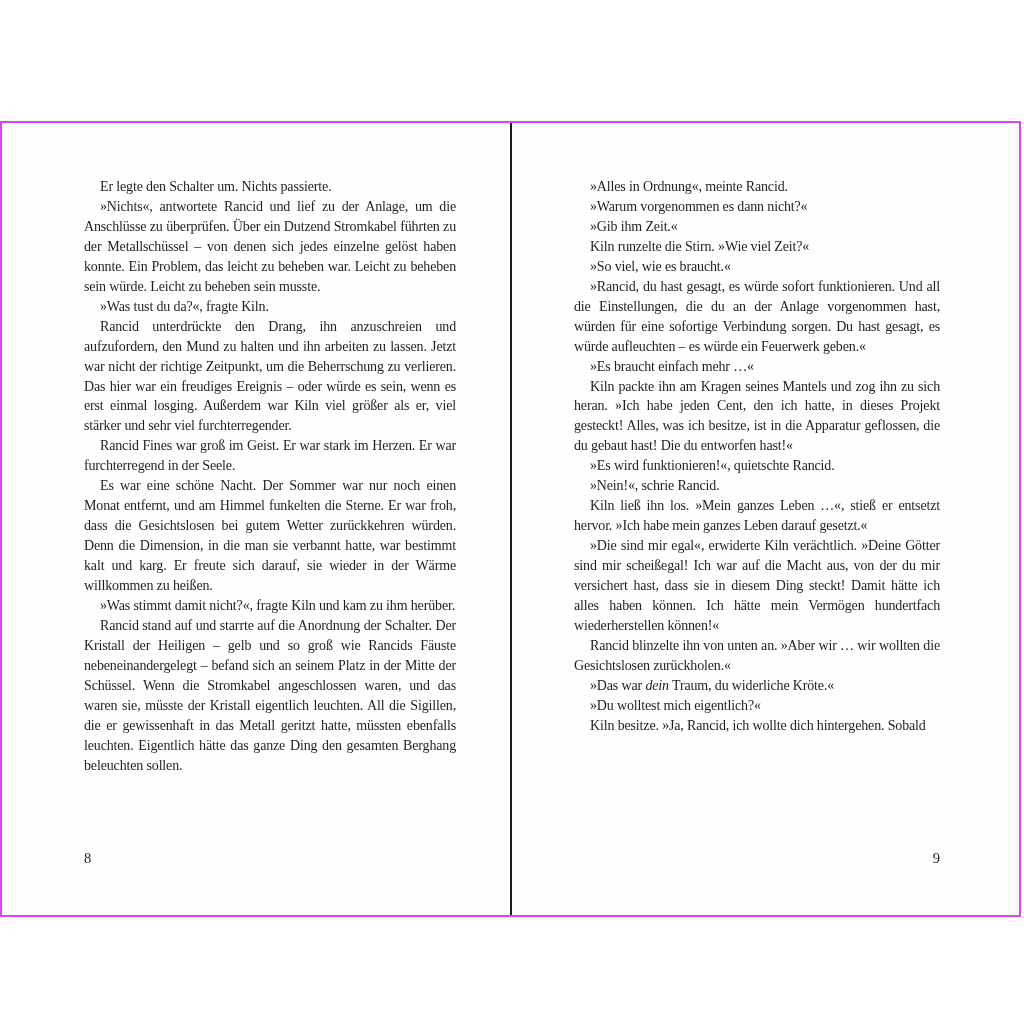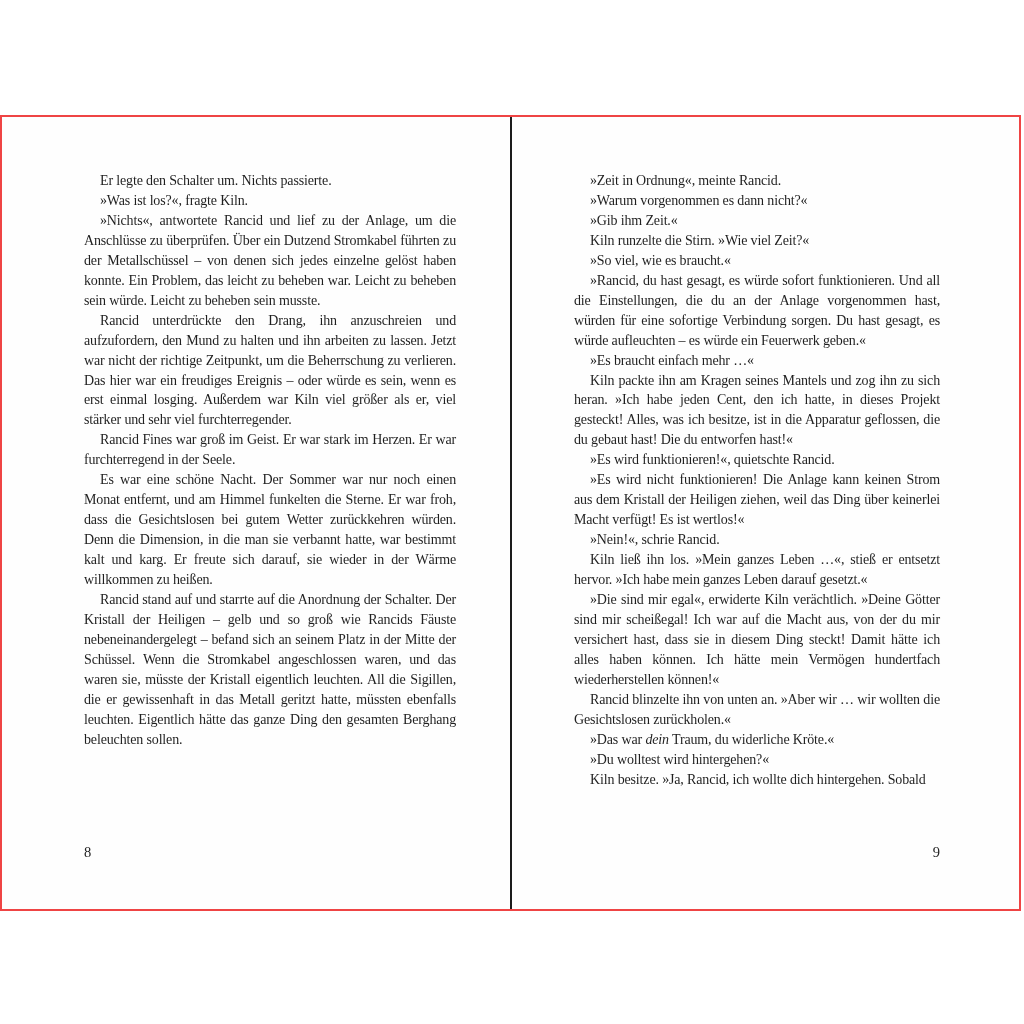--- a/index.html
+++ b/index.html
@@ -13,24 +13,24 @@
   .canvas {
     position: relative;
     width: 1024px;
     height: 1024px;
     background: #ffffff;
     overflow: hidden;
   }
   .spread {
     position: absolute;
     left: 0px;
-    top: 115px;
+    top: 121px;
     width: 1021px;
     height: 796px;
-    border: 2px solid #ef4444;
+    border: 2px solid #d946ef;
     box-sizing: border-box;
     background: #fefefe;
   }
   .gutter {
     position: absolute;
     left: 508px;
     top: 0;
     bottom: 0;
     width: 2px;
     background: #1c1c1c;
@@ -63,45 +63,45 @@
 </style>
 </head>
 <body>
 
 <div class="canvas">
   <div class="spread">
     <div class="gutter"></div>
 
     <div class="text-block text-left" id="left-paragraphs">
         <p>Er legte den Schalter um. Nichts passierte.</p>
-        <p>»Was ist los?«, fragte Kiln.</p>
         <p>»Nichts«, antwortete Rancid und lief zu der Anlage, um die Anschlüsse zu überprüfen. Über ein Dutzend Stromkabel führten zu der Metallschüssel – von denen sich jedes einzelne gelöst haben konnte. Ein Problem, das leicht zu beheben war. Leicht zu beheben sein würde. Leicht zu beheben sein musste.</p>
+        <p>»Was tust du da?«, fragte Kiln.</p>
         <p>Rancid unterdrückte den Drang, ihn anzuschreien und aufzufordern, den Mund zu halten und ihn arbeiten zu lassen. Jetzt war nicht der richtige Zeitpunkt, um die Beherrschung zu verlieren. Das hier war ein freudiges Ereignis – oder würde es sein, wenn es erst einmal losging. Außerdem war Kiln viel größer als er, viel stärker und sehr viel furchterregender.</p>
         <p>Rancid Fines war groß im Geist. Er war stark im Herzen. Er war furchterregend in der Seele.</p>
         <p>Es war eine schöne Nacht. Der Sommer war nur noch einen Monat entfernt, und am Himmel funkelten die Sterne. Er war froh, dass die Gesichtslosen bei gutem Wetter zurückkehren würden. Denn die Dimension, in die man sie verbannt hatte, war bestimmt kalt und karg. Er freute sich darauf, sie wieder in der Wärme willkommen zu heißen.</p>
+        <p>»Was stimmt damit nicht?«, fragte Kiln und kam zu ihm herüber.</p>
         <p>Rancid stand auf und starrte auf die Anordnung der Schalter. Der Kristall der Heiligen – gelb und so groß wie Rancids Fäuste nebeneinandergelegt – befand sich an seinem Platz in der Mitte der Schüssel. Wenn die Stromkabel angeschlossen waren, und das waren sie, müsste der Kristall eigentlich leuchten. All die Sigillen, die er gewissenhaft in das Metall geritzt hatte, müssten ebenfalls leuchten. Eigentlich hätte das ganze Ding den gesamten Berghang beleuchten sollen.</p>
       </div>
 
     <div class="text-block text-right" id="right-paragraphs">
-        <p>»Zeit in Ordnung«, meinte Rancid.</p>
+        <p>»Alles in Ordnung«, meinte Rancid.</p>
         <p>»Warum vorgenommen es dann nicht?«</p>
         <p>»Gib ihm Zeit.«</p>
         <p>Kiln runzelte die Stirn. »Wie viel Zeit?«</p>
         <p>»So viel, wie es braucht.«</p>
         <p>»Rancid, du hast gesagt, es würde sofort funktionieren. Und all die Einstellungen, die du an der Anlage vorgenommen hast, würden für eine sofortige Verbindung sorgen. Du hast gesagt, es würde aufleuchten – es würde ein Feuerwerk geben.«</p>
         <p>»Es braucht einfach mehr …«</p>
         <p>Kiln packte ihn am Kragen seines Mantels und zog ihn zu sich heran. »Ich habe jeden Cent, den ich hatte, in dieses Projekt gesteckt! Alles, was ich besitze, ist in die Apparatur geflossen, die du gebaut hast! Die du entworfen hast!«</p>
         <p>»Es wird funktionieren!«, quietschte Rancid.</p>
-        <p>»Es wird nicht funktionieren! Die Anlage kann keinen Strom aus dem Kristall der Heiligen ziehen, weil das Ding über keinerlei Macht verfügt! Es ist wertlos!«</p>
         <p>»Nein!«, schrie Rancid.</p>
         <p>Kiln ließ ihn los. »Mein ganzes Leben …«, stieß er entsetzt hervor. »Ich habe mein ganzes Leben darauf gesetzt.«</p>
         <p>»Die sind mir egal«, erwiderte Kiln verächtlich. »Deine Götter sind mir scheißegal! Ich war auf die Macht aus, von der du mir versichert hast, dass sie in diesem Ding steckt! Damit hätte ich alles haben können. Ich hätte mein Vermögen hundertfach wiederherstellen können!«</p>
         <p>Rancid blinzelte ihn von unten an. »Aber wir … wir wollten die Gesichtslosen zurückholen.«</p>
         <p>»Das war <em>dein</em> Traum, du widerliche Kröte.«</p>
-        <p>»Du wolltest wird hintergehen?«</p>
+        <p>»Du wolltest mich eigentlich?«</p>
         <p>Kiln besitze. »Ja, Rancid, ich wollte dich hintergehen. Sobald</p>
       </div>
 
     <div class="page-number num-left">8</div>
 
     <div class="page-number num-right">9</div>
   </div>
 </div>
 
 </body></html>

